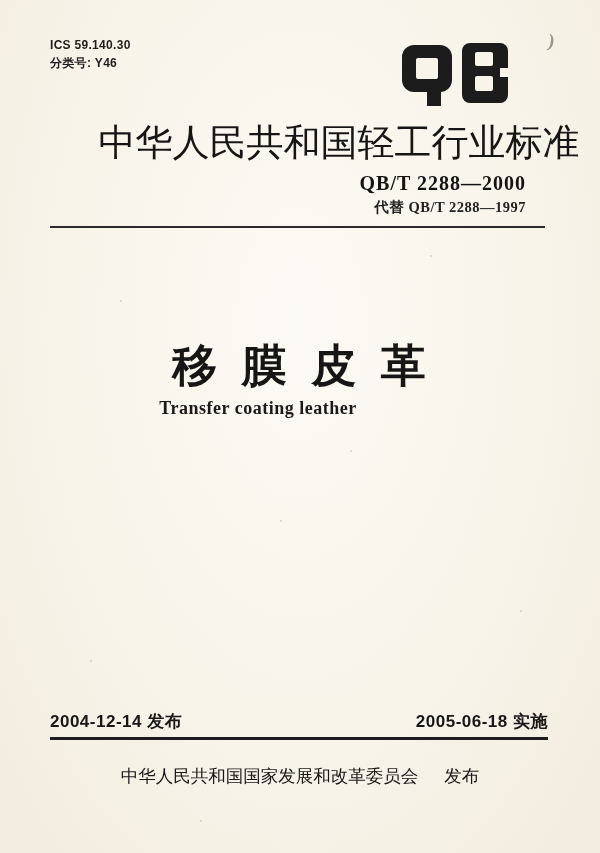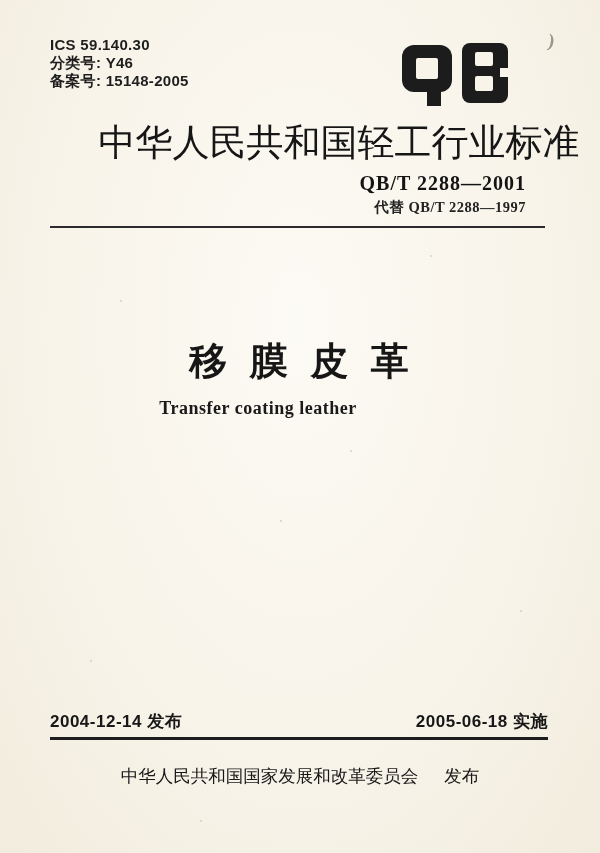--- a/index.html
+++ b/index.html
@@ -11,21 +11,21 @@
     background: radial-gradient(ellipse at 50% 38%, #fcfaf4 0%, #f8f4ea 55%, #f1ecdd 100%);
     overflow: hidden;
     font-family: "Liberation Sans", sans-serif;
     color: #1c1c1c;
   }
   .abs { position: absolute; }
 
   
   .meta {
     left: 50px; top: 36px;
-    font-size: 15px; font-weight: bold;
+    font-size: 12px; font-weight: bold;
     line-height: 18px; letter-spacing: 0.3px;
     color: #1e1e1e;
   }
   .meta div { white-space: pre; }
 
   
   .logo { left: 401px; top: 42px; width: 108px; height: 66px; }
   .logo svg { display:block; width:108px; height:66px; }
 
   
@@ -51,21 +51,21 @@
   .stdno-main { font-size: 20px; font-weight: bold; letter-spacing: 1px; color:#141414; }
   .stdno-sub  { font-size: 14.5px; font-weight: bold; margin-top: 3px; letter-spacing: 0.5px; color:#222; }
 
   .divider-thin  { left: 50px; top: 226px; width: 495px; height: 2px; background: #2b2b2b; }
   .divider-thick { left: 50px; top: 737px; width: 498px; height: 3px; background: #1d1d1d; }
 
   
   .title-cn {
     left: 0; top: 336px; width: 600px;
     text-align: center;
-    font-size: 38px; font-weight: bold;
+    font-size: 45px; font-weight: bold;
     word-spacing: 8px; letter-spacing: 2px;
     color: #161616;
   }
   .title-en {
     left: 0; top: 398px; width: 516px;
     text-align: center;
     font-family: "Liberation Serif", serif;
     font-size: 18px; font-weight: bold;
     letter-spacing: 0.5px;
     color: #1a1a1a;
@@ -89,21 +89,20 @@
   .speckle { width:2px; height:2px; border-radius:50%; background:#b9b4a4; opacity:.55; }
 </style>
 </head>
 <body>
 
 <div class="page">
 
   <div class="abs meta">
     <div>ICS 59.140.30</div>
     <div>分类号: Y46</div>
-    <div>备案号: 15148-2005</div>
   </div>
 
   <div class="abs logo" aria-label="QB">
     <svg viewBox="0 0 108 66" xmlns="http://www.w3.org/2000/svg">
 
       <rect x="1" y="3" width="50" height="47" rx="12" fill="#1c1c1c"></rect>
       <rect x="15" y="16" width="22" height="21" rx="2" fill="#f8f4ea"></rect>
       <rect x="26" y="42" width="14" height="22" fill="#1c1c1c"></rect>
 
       <rect x="61" y="1" width="46" height="60" rx="8" fill="#1c1c1c"></rect>
@@ -111,21 +110,21 @@
       <rect x="74" y="34" width="18" height="15" rx="2" fill="#f8f4ea"></rect>
       <rect x="99" y="26" width="9" height="9" fill="#f8f4ea"></rect>
     </svg>
   </div>
 
   <div class="abs curl">)</div>
 
   <div class="abs header-title">中华人民共和国轻工行业标准</div>
 
   <div class="abs stdno">
-    <div class="stdno-main">QB/T 2288—2001</div>
+    <div class="stdno-main">QB/T 2288—2000</div>
     <div class="stdno-sub">代替 QB/T 2288—1997</div>
   </div>
 
   <div class="abs divider-thin"></div>
 
   <div class="abs title-cn">移 膜 皮 革</div>
   <div class="abs title-en">Transfer coating leather</div>
 
   <div class="abs dates-row">
     <span>2004-12-14 发布</span>

